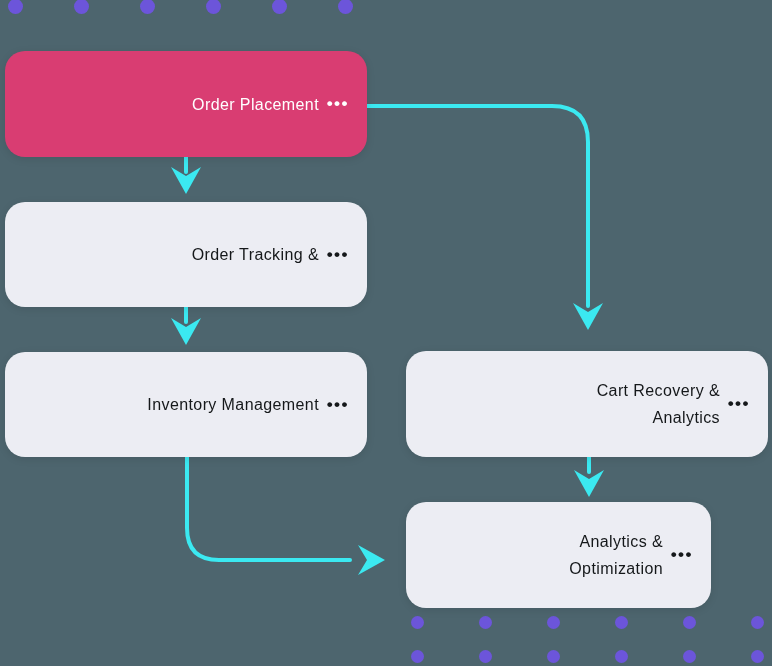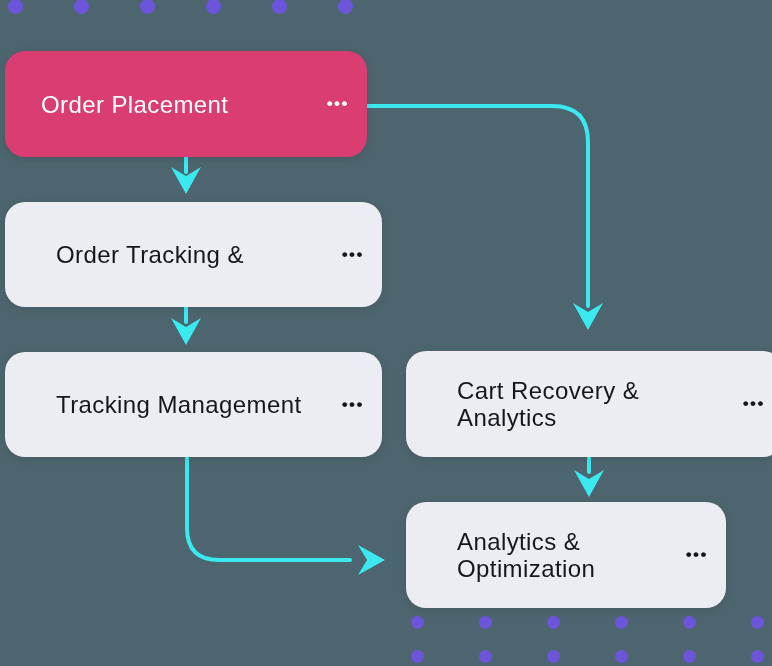--- a/index.html
+++ b/index.html
@@ -17,24 +17,24 @@
     pointer-events: none;
   }
   .node {
     position: absolute;
     border-radius: 20px;
     display: flex; align-items: center; justify-content: center;
     box-shadow: 0 2px 8px rgba(0,0,0,0.10);
     cursor: pointer;
   }
   .node-accent { background: #D93D72; color: #FFFFFF; }
-  .node-light  { background: #ECEDF3; color: #15181A; padding-left: 15px; }
+  .node-light  { background: #ECEDF3; color: #15181A; }
   .node-label {
-    text-align: left;
-    font-size: 24px; font-weight: 500; letter-spacing: 0.4px;
+    text-align: right;
+    font-size: 16px; font-weight: 500; letter-spacing: 0.4px;
     line-height: 27px;
     width: 100%;
     padding: 0 48px 0 36px;
   }
   .node-label span { display: block; }
   .node-menu {
     position: absolute; right: 18px; top: 50%;
     transform: translateY(-52%);
     font-size: 17px; font-weight: 700; letter-spacing: 1.5px;
     line-height: 1;
@@ -114,21 +114,21 @@
 
   <div class="node node-light" id="node-order-tracking">
     <div class="node-label">
       <span>Order Tracking &amp;</span>
     </div>
     <span class="node-menu">•••</span>
   </div>
 
   <div class="node node-light" id="node-inventory">
     <div class="node-label">
-      <span>Tracking Management</span>
+      <span>Inventory Management</span>
       <span></span>
     </div>
     <span class="node-menu">•••</span>
   </div>
 
   <div class="node node-light" id="node-cart-recovery">
     <div class="node-label">
       <span>Cart Recovery &amp;</span>
       <span>Analytics</span>
     </div>

